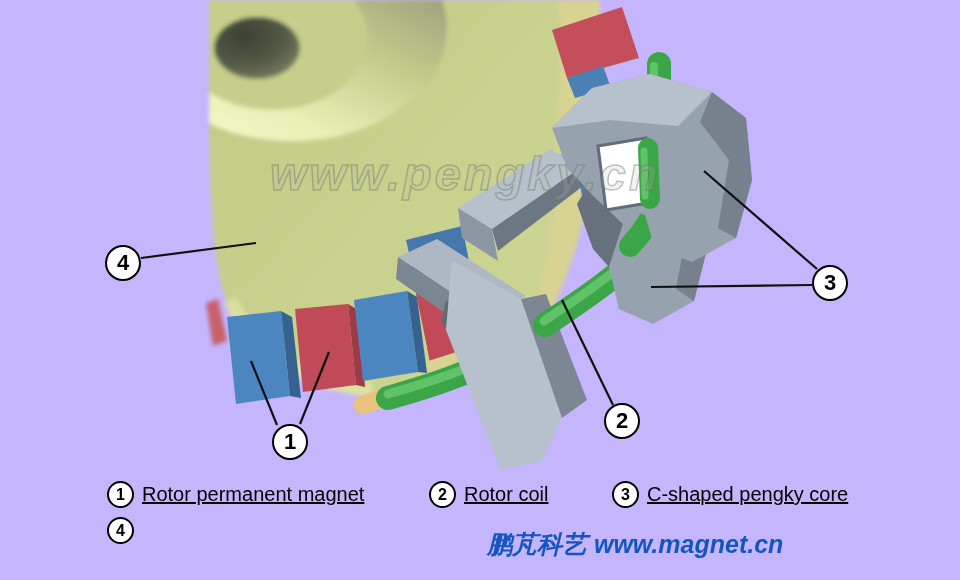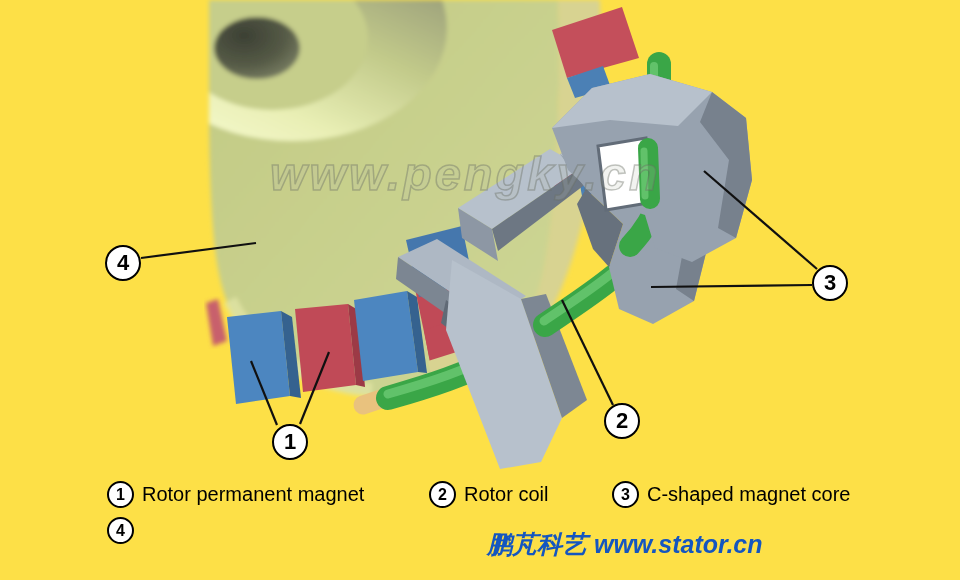--- a/index.html
+++ b/index.html
@@ -1,28 +1,28 @@
 <!DOCTYPE html>
 <html><head>
 <meta charset="utf-8">
 <style>
   html,body{margin:0;padding:0;background:#ffffff;}
-  .stage{position:relative;width:960px;height:580px;background:#fde047;overflow:hidden;
+  .stage{position:relative;width:960px;height:580px;background:#c4b5fd;overflow:hidden;
          font-family:"Liberation Sans",sans-serif;}
   svg{position:absolute;left:0;top:0;}
   
   .callout{position:absolute;width:32px;height:32px;border:2px solid #000;border-radius:50%;
            background:#fff;display:flex;align-items:center;justify-content:center;
            font-size:22px;font-weight:bold;color:#000;z-index:5;}
   
   .legend-item{position:absolute;display:flex;align-items:center;z-index:5;}
   .legend-num{width:23px;height:23px;border:2px solid #000;border-radius:50%;background:#fff;
               display:flex;align-items:center;justify-content:center;
               font-size:16px;font-weight:bold;color:#000;flex:0 0 auto;}
-  .legend-label{margin-left:8px;font-size:20px;color:#000;white-space:nowrap;}
+  .legend-label{margin-left:8px;font-size:20px;color:#000;white-space:nowrap;text-decoration:underline;}
   .site-footer{position:absolute;left:487px;top:528px;z-index:5;
                font-size:25px;font-weight:bold;font-style:italic;color:#1456c0;white-space:nowrap;}
   .watermark-text{font-size:47px;font-weight:bold;font-style:italic;letter-spacing:3px;
                   fill:rgba(185,190,170,0.18);stroke:rgba(105,110,100,0.40);stroke-width:1.5px;}
 </style>
 </head>
 <body>
 
 <div class="stage">
 
@@ -161,21 +161,21 @@
 <div class="legend-item" style="left:107px;top:481px;">
   <span class="legend-num">1</span>
   <span class="legend-label">Rotor permanent magnet</span>
 </div>
 <div class="legend-item" style="left:429px;top:481px;">
   <span class="legend-num">2</span>
   <span class="legend-label">Rotor coil</span>
 </div>
 <div class="legend-item" style="left:612px;top:481px;">
   <span class="legend-num">3</span>
-  <span class="legend-label">C-shaped magnet core</span>
+  <span class="legend-label">C-shaped pengky core</span>
 </div>
 <div class="legend-item" style="left:107px;top:517px;">
   <span class="legend-num">4</span>
 </div>
 
-<div class="site-footer">鹏芃科艺 www.stator.cn</div>
+<div class="site-footer">鹏芃科艺 www.magnet.cn</div>
 
 </div>
 
 </body></html>

